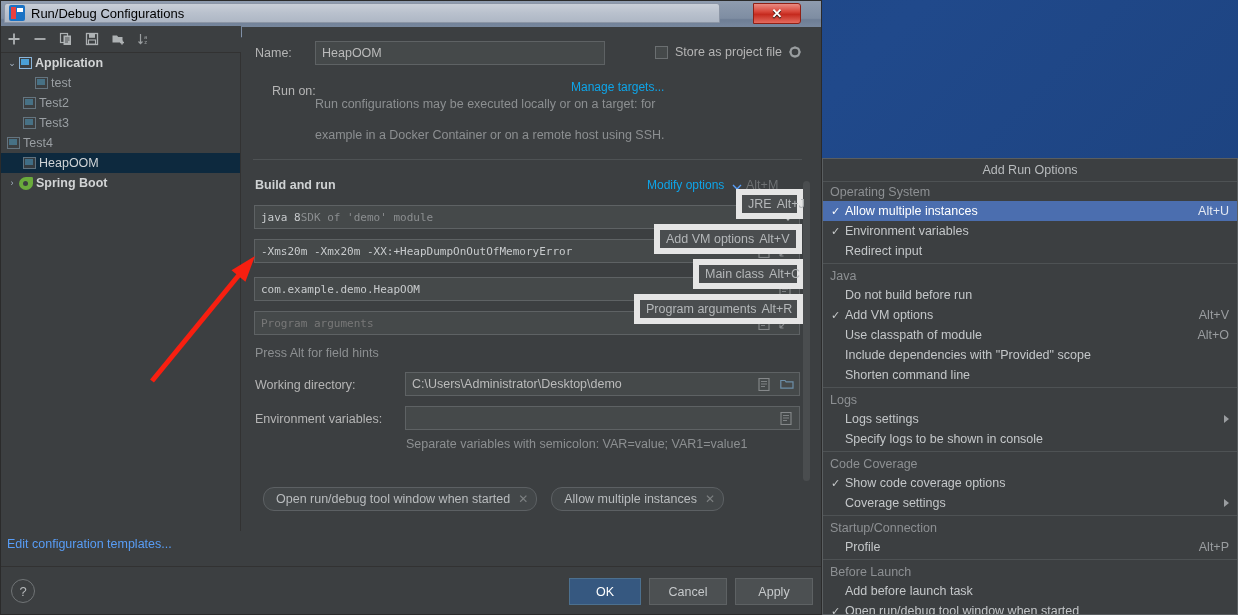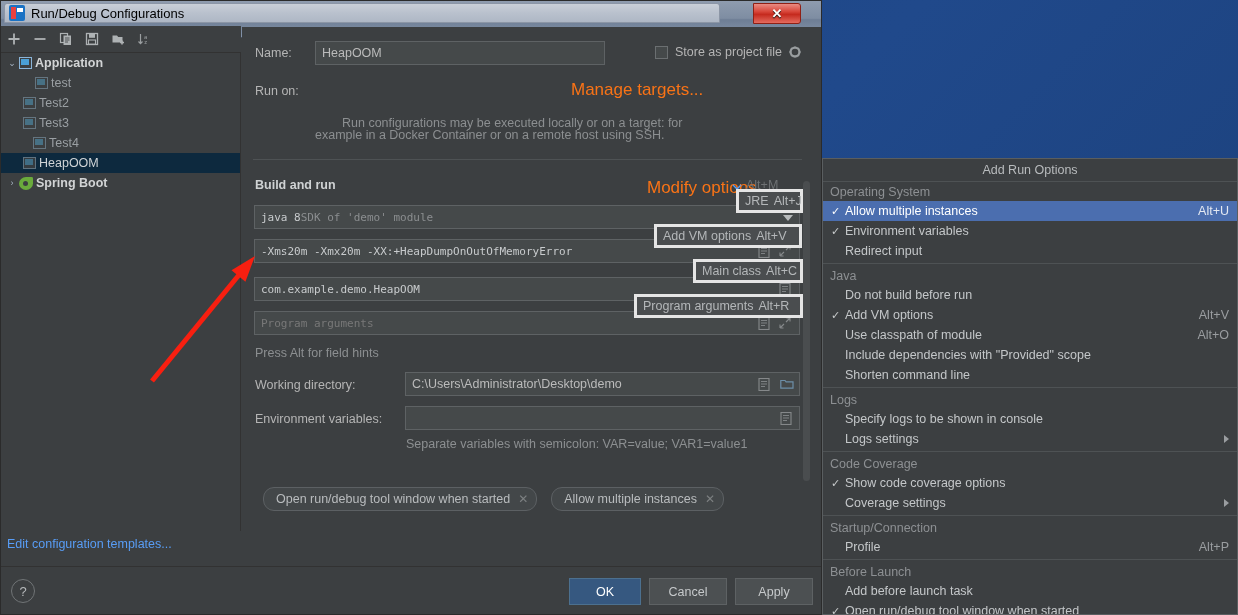--- a/index.html
+++ b/index.html
@@ -180,21 +180,21 @@
     display: flex; align-items: center; padding: 0 6px;
     color: #c2c2c2; font-size: 12.5px; position: relative;
   }
   .combo .arrow {
     position: absolute; right: 8px; top: 9px;
     width: 0; height: 0;
     border-left: 4px solid transparent;
     border-right: 4px solid transparent;
     border-top: 5px solid #b7babb;
   }
-  .link { color: #f97316; cursor: pointer; font-size: 17px; }
+  .link { color: #0ea5e9; cursor: pointer; font-size: 12px; }
   .muted { color: #8c8f91; font-size: 12.5px; }
 
   .sec-title { font-weight: bold; color: #cfd2d3; font-size: 12.5px; }
   .hr { position: absolute; height: 1px; background: #4e5254; }
 
   .fieldicon { width: 13px; height: 13px; flex: none; opacity: .75; }
 
   
   .chip {
     height: 22px; border: 1px solid #5c6063; border-radius: 11px;
@@ -208,21 +208,21 @@
   #form-scroll {
     position: absolute; left: 802px; top: 180px;
     width: 7px; height: 300px;
     background: #4a4d4f; border-radius: 4px;
     cursor: pointer;
   }
 
   
   .hint {
     position: absolute;
-    background: #4a4d4f; border: 3px solid #e5e5e5;
+    background: #4a4d4f; border: 6px solid #e5e5e5;
     color: #b4b7b9; font-size: 12.5px;
     padding: 2px 6px; white-space: nowrap;
     box-sizing: border-box;
   }
 
   
   #bottombar {
     position: absolute; left: 0; top: 565px;
     width: 822px; height: 50px;
     background: #3c3f41; border-top: 1px solid #323232;
@@ -353,21 +353,21 @@
         <span class="tlabel">test</span>
       </div>
       <div class="tree-row child" style="padding-left: 22px;">
         <span class="mod-icon dim"></span>
         <span class="tlabel">Test2</span>
       </div>
       <div class="tree-row child" style="padding-left: 22px;">
         <span class="mod-icon dim"></span>
         <span class="tlabel">Test3</span>
       </div>
-      <div class="tree-row child" style="padding-left: 32px;">
+      <div class="tree-row child" style="padding-left: 6px;">
         <span class="mod-icon dim"></span>
         <span class="tlabel">Test4</span>
       </div>
       <div class="tree-row child selected" style="padding-left: 22px;">
         <span class="mod-icon dim"></span>
         <span class="tlabel">HeapOOM</span>
       </div>
       <div class="tree-row group" style="padding-left: 4px;">
         <span class="chev">›</span>
         <span class="spring-icon"></span>
@@ -388,26 +388,26 @@
       <span class="lbl">Store as project file</span>
       <span class="gear">
         <svg width="13" height="13" viewBox="0 0 13 13">
           <circle cx="6" cy="6" r="4.4" fill="none" stroke="#9a9ea0" stroke-width="2.2"></circle>
           <circle cx="6" cy="6" r="1.6" fill="#3c3f41"></circle>
           <path d="M6 0.4v1.6M6 10v1.6M0.4 6h1.6M10 6h1.6M2 2l1.1 1.1M8.9 8.9L10 10M10 2L8.9 3.1M3.1 8.9L2 10" stroke="#9a9ea0" stroke-width="1.3"></path>
         </svg>
       </span>
     </div>
 
-    <div class="row" style="left:13px; top:57px;text-align:center;">
+    <div class="row" style="left:30px; top:57px;text-align:center;">
       <span class="lbl">Run on:</span>
     </div>
     <div class="link" style="position:absolute; left:329px; top:53px;">Manage targets...</div>
 
-    <div class="muted" style="position:absolute; left:73px; top:89px;margin-left:27px;">Run configurations may be executed locally or on a target: for</div>
+    <div class="muted" style="position:absolute; left:73px; top:70px;">Run configurations may be executed locally or on a target: for</div>
     <div class="muted" style="position:absolute; left:73px; top:101px;">example in a Docker Container or on a remote host using SSH.</div>
 
     <div class="hr" style="left:11px; top:132px; width:549px;"></div>
 
     <div class="sec-title" style="position:absolute; left:13px; top:151px;">Build and run</div>
     <div class="link" style="position:absolute; left:405px; top:151px;">Modify options</div>
     <div style="position:absolute; left:490px; top:153px;">
       <svg width="10" height="8" viewBox="0 0 10 8">
           <path d="M1 2l4 4 4-4" stroke="#589df6" stroke-width="1.4" fill="none"></path>
         </svg>
@@ -558,26 +558,26 @@
         <span class="ptext">Include dependencies with "Provided" scope</span>
       </div>
       <div class="pitem">
         <span class="chk"></span>
         <span class="ptext">Shorten command line</span>
       </div>
       <div class="pdiv"></div>
       <div class="pgroup">Logs</div>
       <div class="pitem">
         <span class="chk"></span>
-        <span class="ptext">Specify logs to be shown in console</span>
-      </div>
-      <div class="pitem">
-        <span class="chk"></span>
         <span class="ptext">Logs settings</span>
         <span class="psub"></span>
+      </div>
+      <div class="pitem">
+        <span class="chk"></span>
+        <span class="ptext">Specify logs to be shown in console</span>
       </div>
       <div class="pdiv"></div>
       <div class="pgroup">Code Coverage</div>
       <div class="pitem">
         <span class="chk">✓</span>
         <span class="ptext">Show code coverage options</span>
       </div>
       <div class="pitem">
         <span class="chk"></span>
         <span class="ptext">Coverage settings</span>

